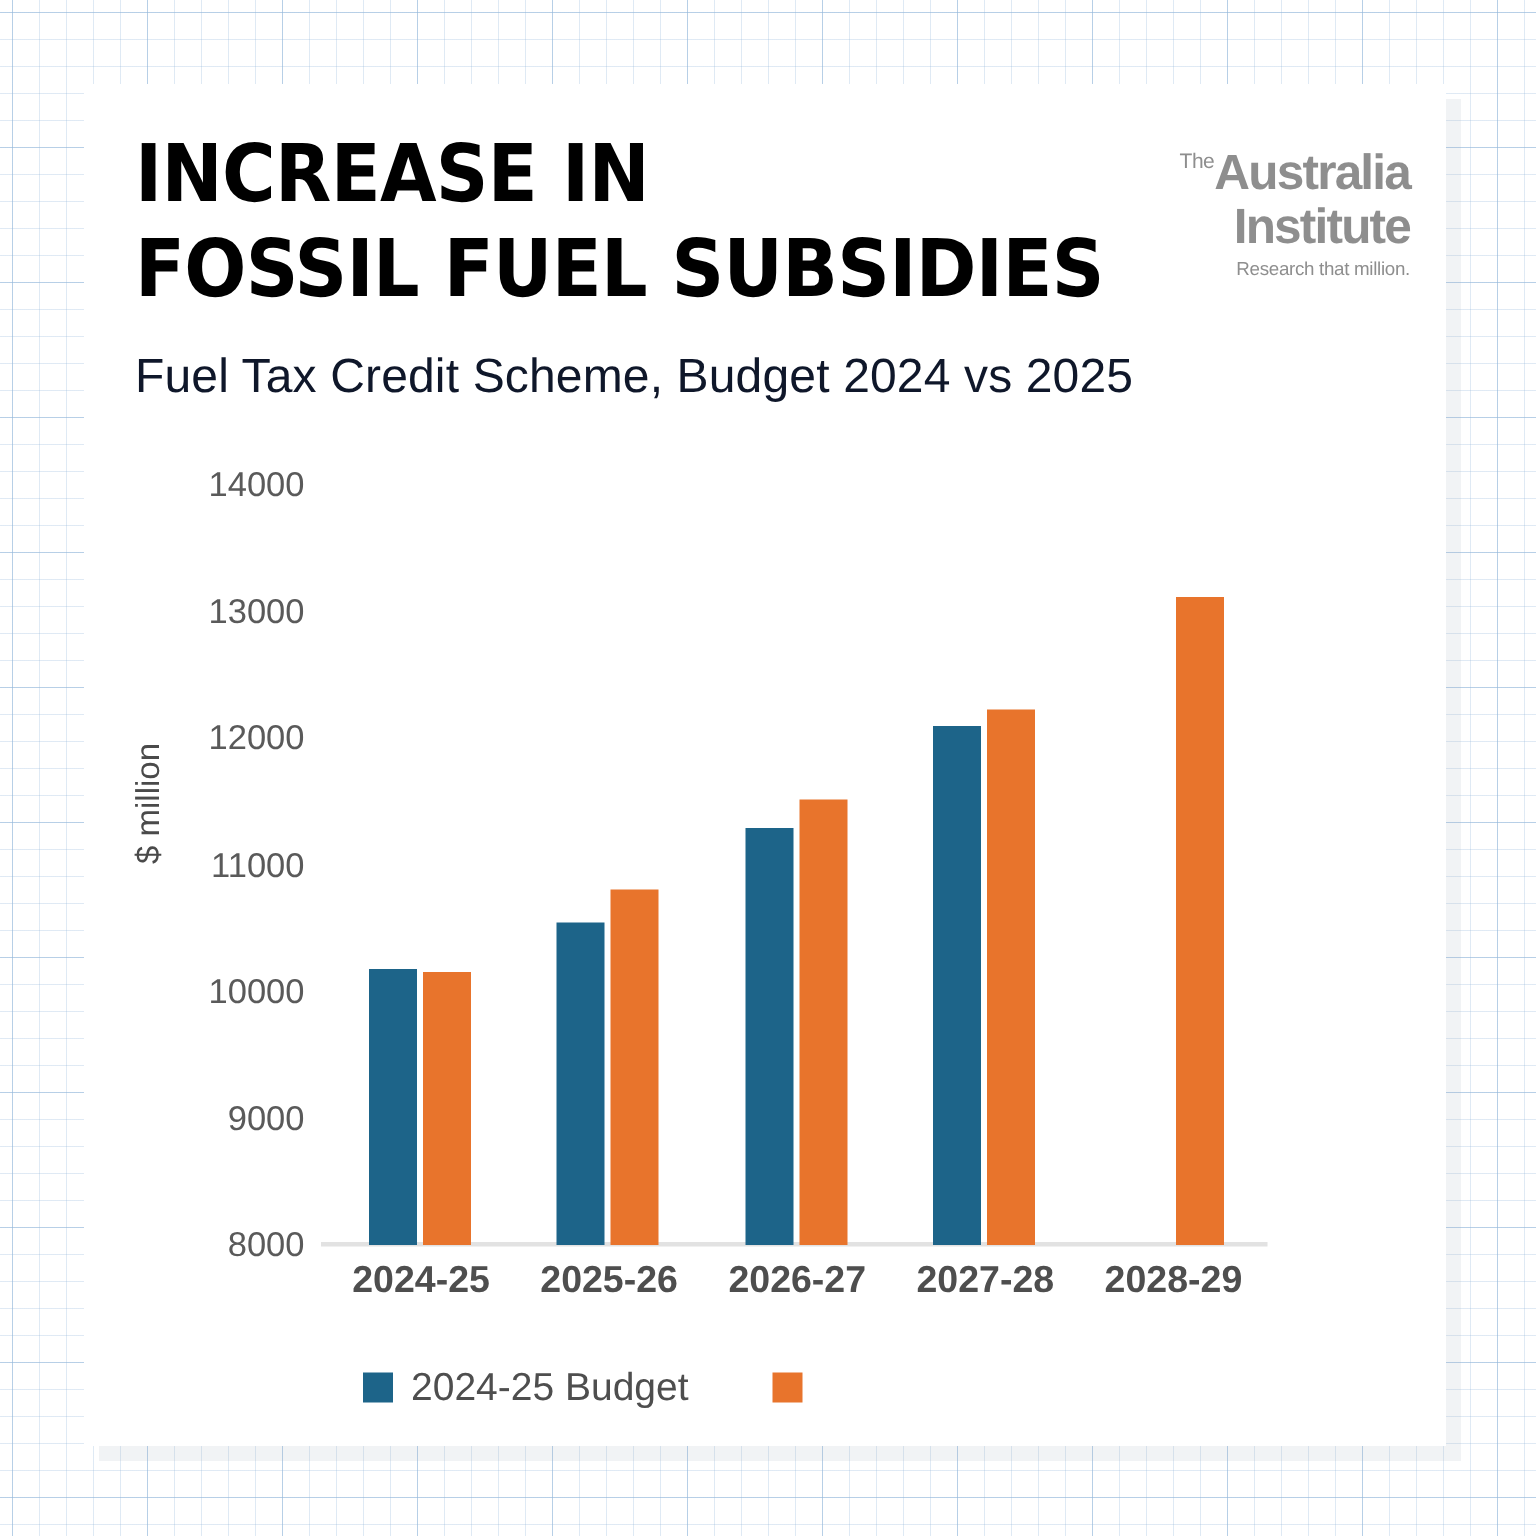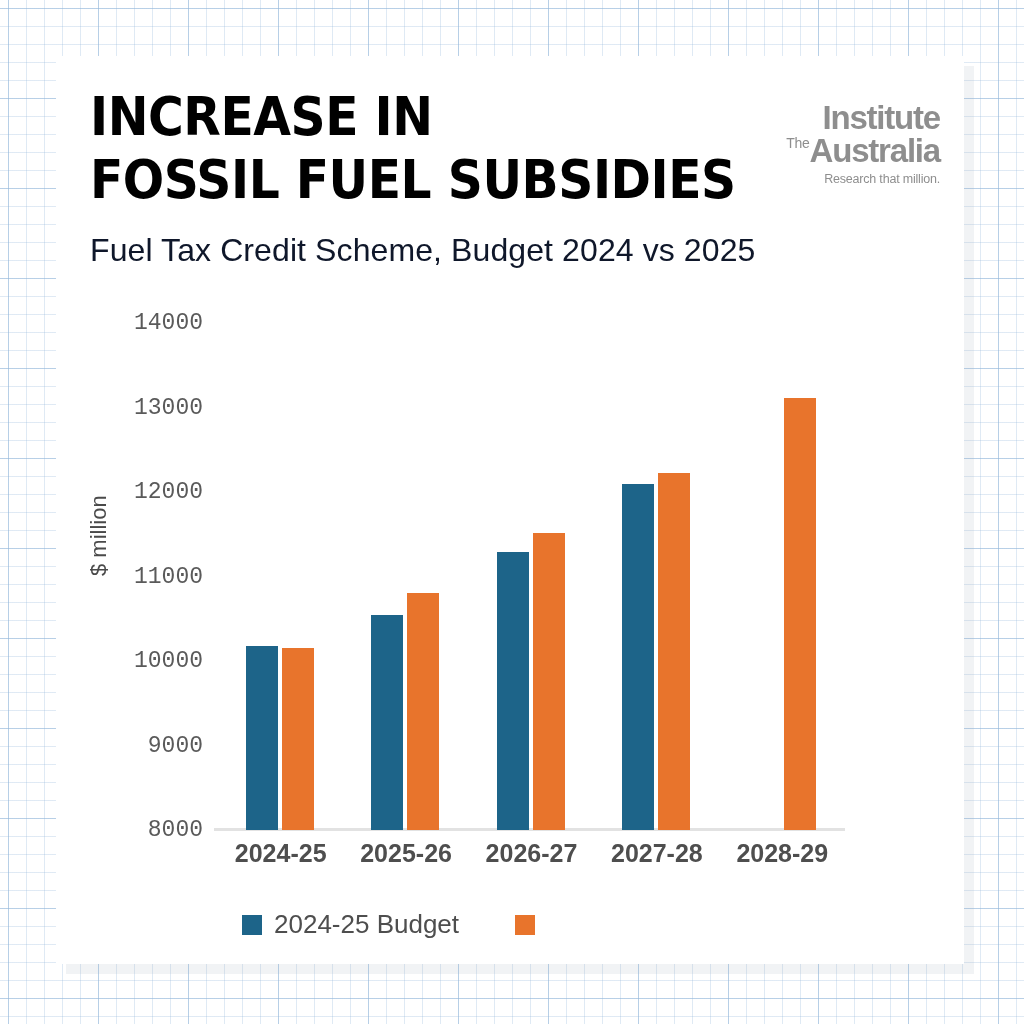--- a/index.html
+++ b/index.html
@@ -113,21 +113,20 @@
 
   .y-tick-label {
     position:absolute;
     right:642px;
     width:120px;
     text-align:right;
     font-size:23px;
     color:#5a5a5a;
     transform:translateY(-50%);
     white-space:nowrap;
-    font-family:Liberation Mono, monospace;
   }
 
   #axis-line {
     position:absolute;
     left:-4px; bottom:-1px;
     width:631px; height:3px;
     background:#e2e2e2;
   }
 
   #y-axis-title {
@@ -185,24 +184,24 @@
 
   <div id="card">
 
     <div id="header">
       <div class="title-line" id="title-line-1">INCREASE IN</div>
       <div class="title-line" id="title-line-2">FOSSIL FUEL SUBSIDIES</div>
       <div id="subtitle">Fuel Tax Credit Scheme, Budget 2024 vs 2025</div>
     </div>
 
     <div id="logo">
-      <span id="logo-institute">Institute</span>
       <span id="logo-row1">
         <span id="logo-the">The</span><span id="logo-australia">Australia</span>
       </span>
+      <span id="logo-institute">Institute</span>
       <span id="logo-tagline">Research that million.</span>
     </div>
 
     <div id="chart">
 
       <div id="y-axis-title">$ million</div>
 
       <div id="plot">
         <div id="axis-line"></div>
         <div id="y-ticks">

